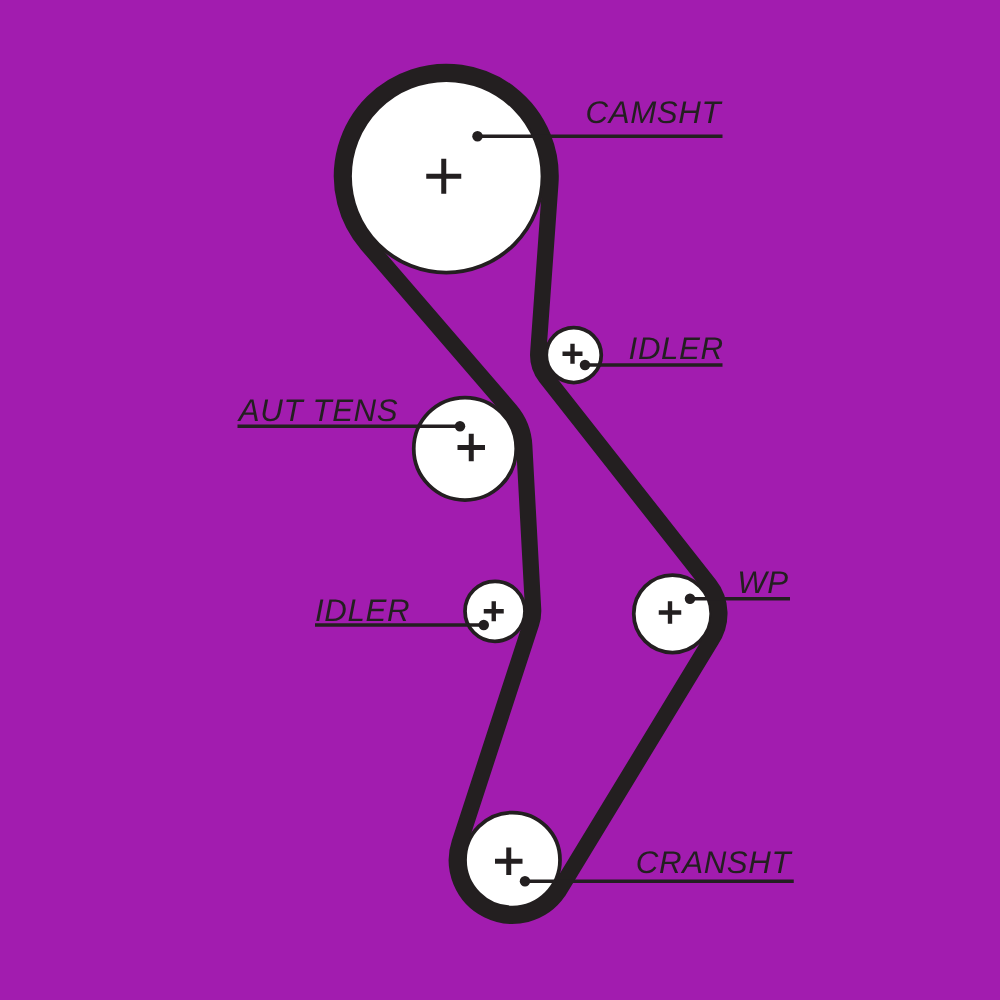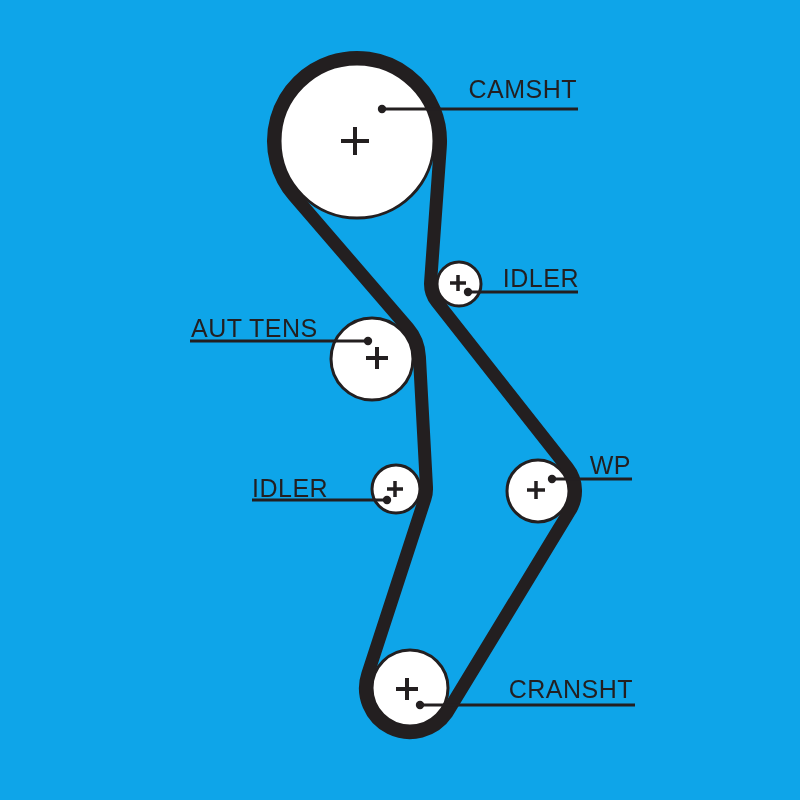--- a/index.html
+++ b/index.html
@@ -4,22 +4,23 @@
 <style>
   html, body {
     margin: 0;
     padding: 0;
     background: #ffffff;
   }
   .stage {
     position: relative;
     width: 800px;
     height: 800px;
-    background: #0ea5e9;
+    background: #a21caf;
     overflow: hidden;
+    font-style: italic;
   }
   svg {
     display: block;
   }
   .pulley-circle {
     fill: #ffffff;
     stroke: #231f20;
     stroke-width: 3;
   }
   .belt {

